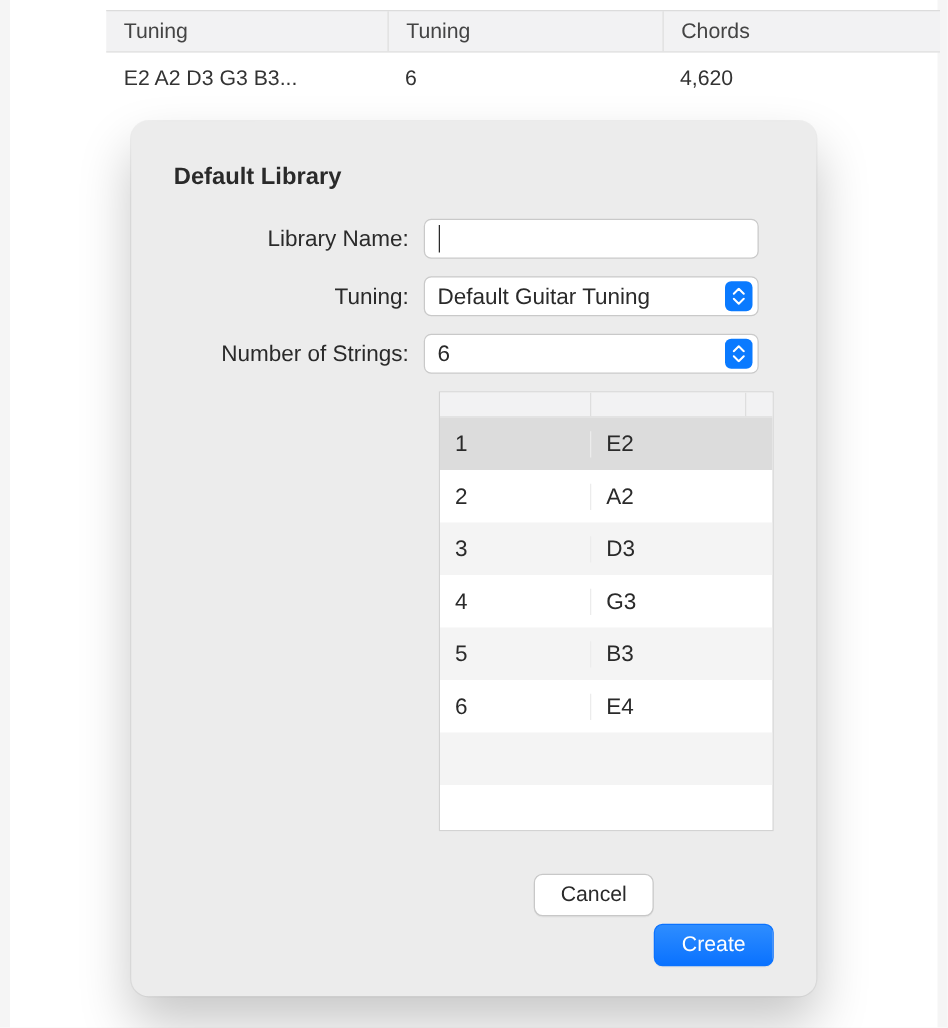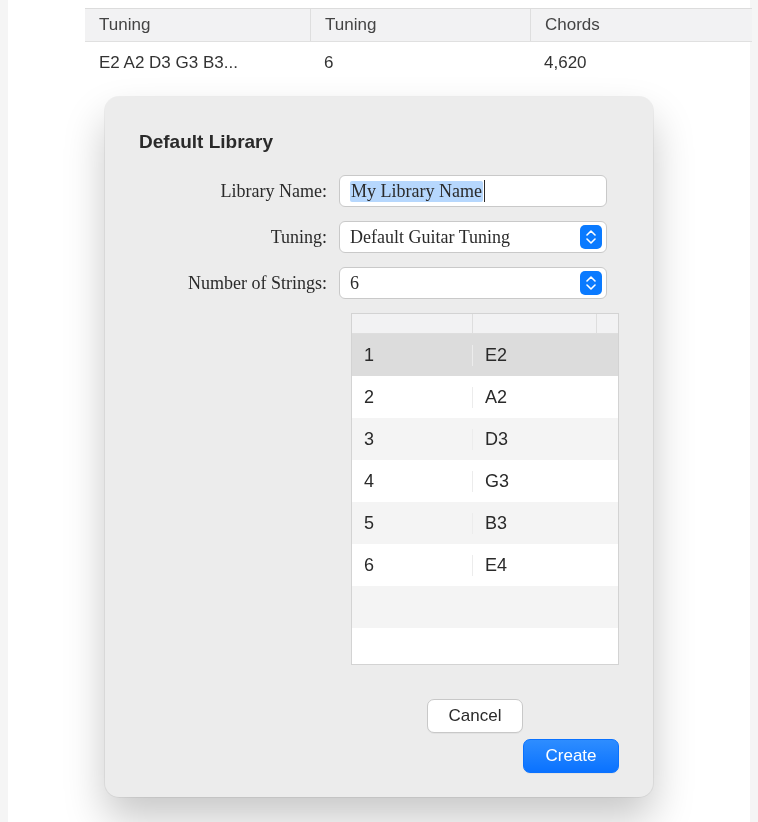--- a/index.html
+++ b/index.html
@@ -79,21 +79,20 @@
     font-size: 19px;
     font-weight: 700;
     color: #2a2a2a;
     margin-bottom: 22px;
   }
 
   .form-row {
     display: flex;
     align-items: center;
     margin-bottom: 14px;
-    font-family: Liberation Serif, serif;
   }
   .form-label {
     width: 200px;
     text-align: right;
     padding-right: 12px;
     color: #2a2a2a;
     font-size: 18px;
   }
   .form-control {
     width: 268px;
@@ -227,21 +226,20 @@
   </div>
 </div>
 
 <div class="sheet">
   <h1>Default Library</h1>
 
   <div class="form-row">
     <div class="form-label">Library Name:</div>
     <div class="form-control">
       <div class="text-input">
-        <span class="sel">My Library Name</span>
           <span class="caret"></span>
       </div>
     </div>
   </div>
 
   <div class="form-row">
     <div class="form-label">Tuning:</div>
     <div class="form-control">
       <div class="select">
         <span>Default Guitar Tuning</span>

